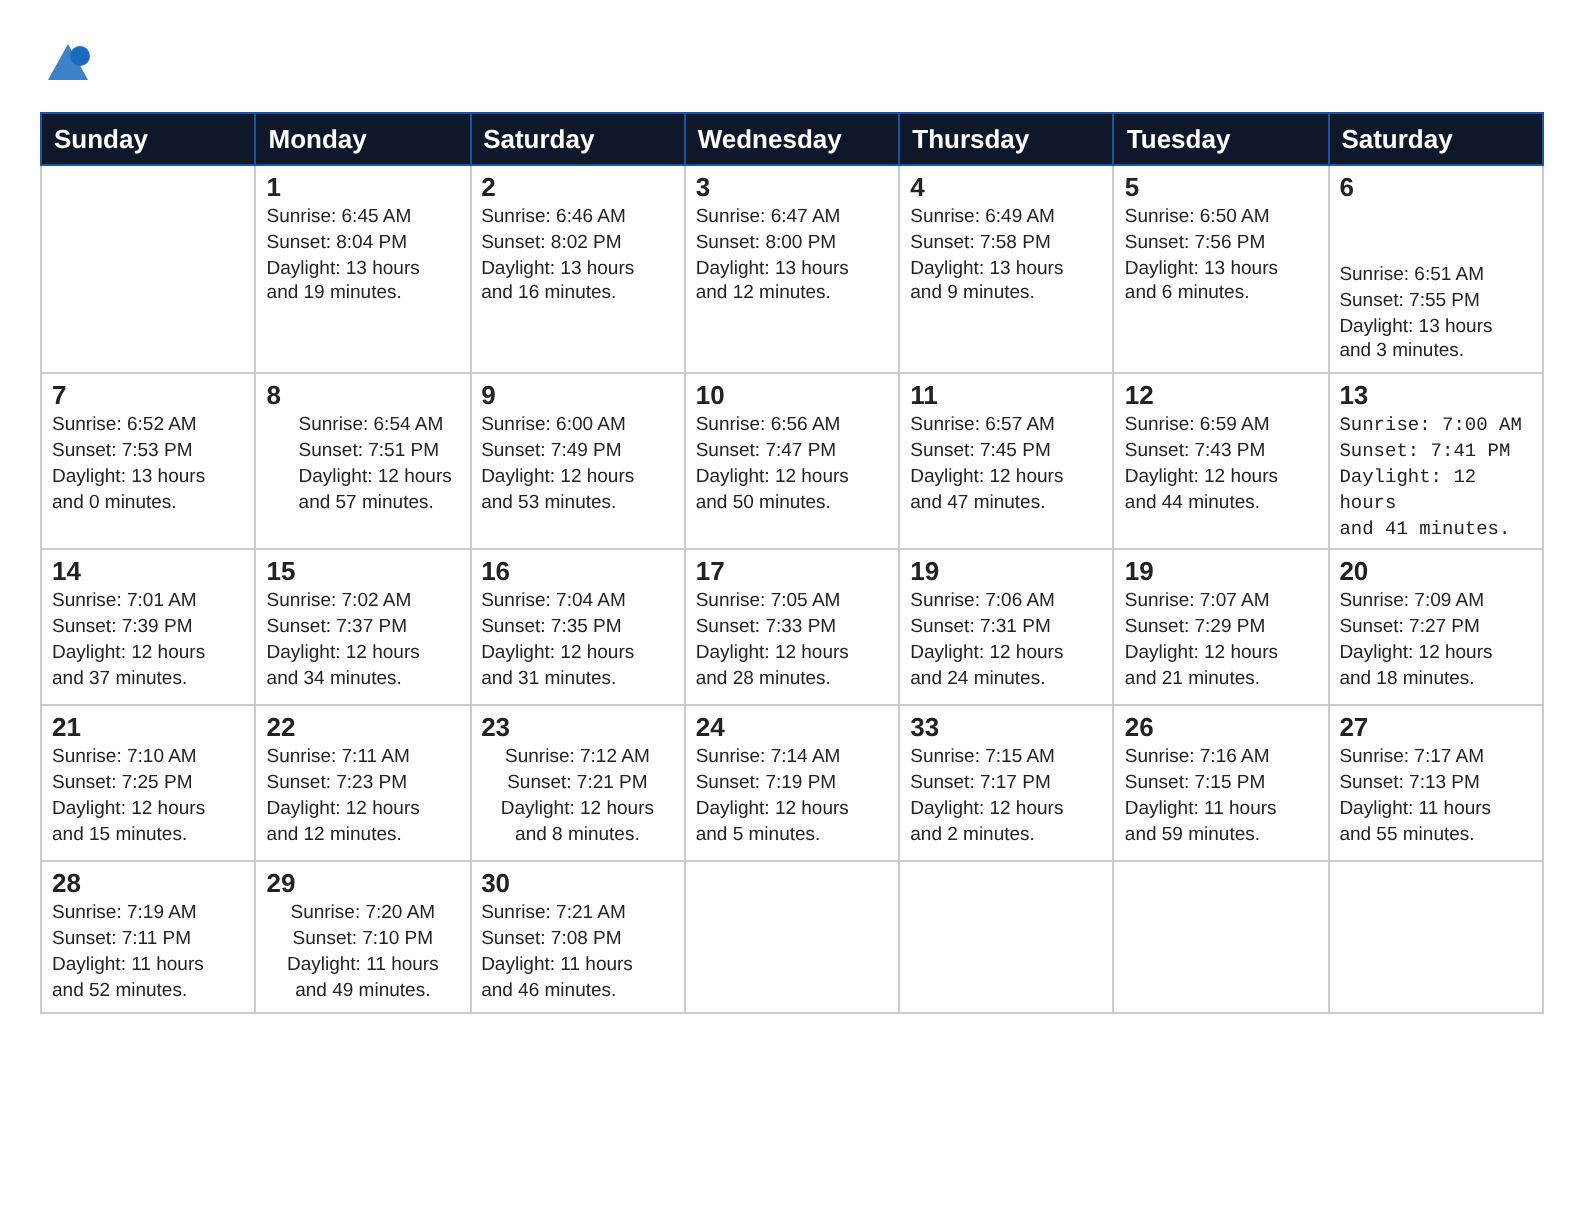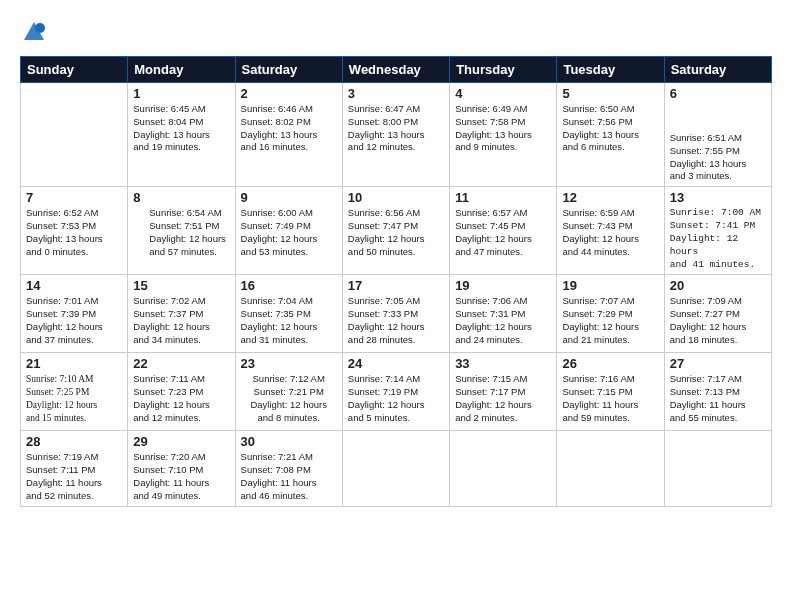--- a/index.html
+++ b/index.html
@@ -271,21 +271,21 @@
             <span class="day-num">20</span>
             <div class="day-info" style="white-space: pre-line;">Sunrise: 7:09 AM
 Sunset: 7:27 PM
 Daylight: 12 hours
 and 18 minutes.</div>
           </td>
         </tr>
         <tr>
           <td>
             <span class="day-num">21</span>
-            <div class="day-info" style="white-space: pre-line; font-family: Liberation Serif, serif;">Sunrise: 7:10 AM
+            <div class="day-info" style="white-space: pre-line;">Sunrise: 7:10 AM
 Sunset: 7:25 PM
 Daylight: 12 hours
 and 15 minutes.</div>
           </td>
           <td>
             <span class="day-num">22</span>
             <div class="day-info" style="white-space: pre-line;">Sunrise: 7:11 AM
 Sunset: 7:23 PM
 Daylight: 12 hours
 and 12 minutes.</div>
@@ -329,21 +329,21 @@
         <tr class="last-row">
           <td>
             <span class="day-num">28</span>
             <div class="day-info" style="white-space: pre-line;">Sunrise: 7:19 AM
 Sunset: 7:11 PM
 Daylight: 11 hours
 and 52 minutes.</div>
           </td>
           <td>
             <span class="day-num">29</span>
-            <div class="day-info" style="white-space: pre-line;">Sunrise: 7:20 AM
+            <div class="day-info" style="white-space: pre-line; text-align: center;">Sunrise: 7:20 AM
 Sunset: 7:10 PM
 Daylight: 11 hours
 and 49 minutes.</div>
           </td>
           <td>
             <span class="day-num">30</span>
             <div class="day-info" style="white-space: pre-line;">Sunrise: 7:21 AM
 Sunset: 7:08 PM
 Daylight: 11 hours
 and 46 minutes.</div>

